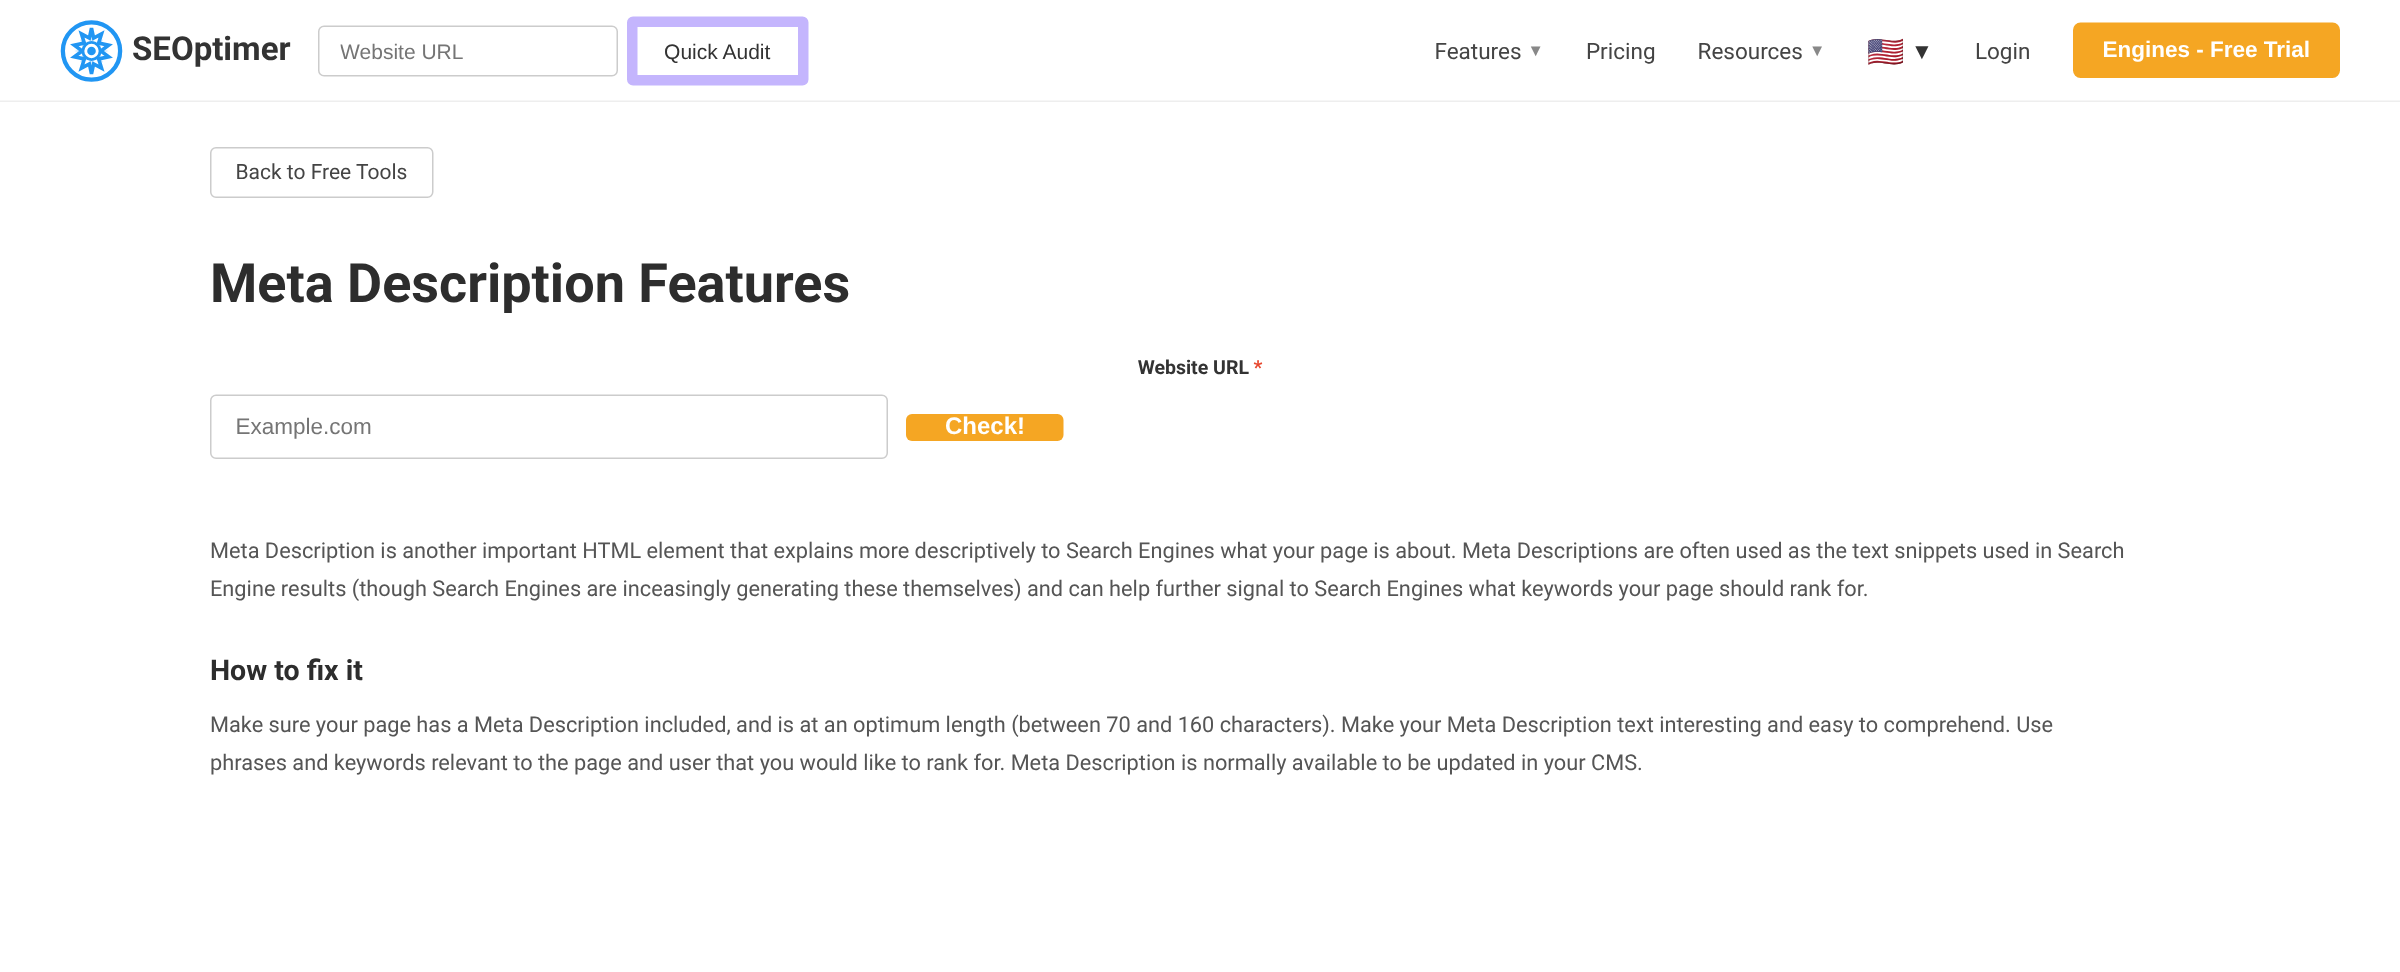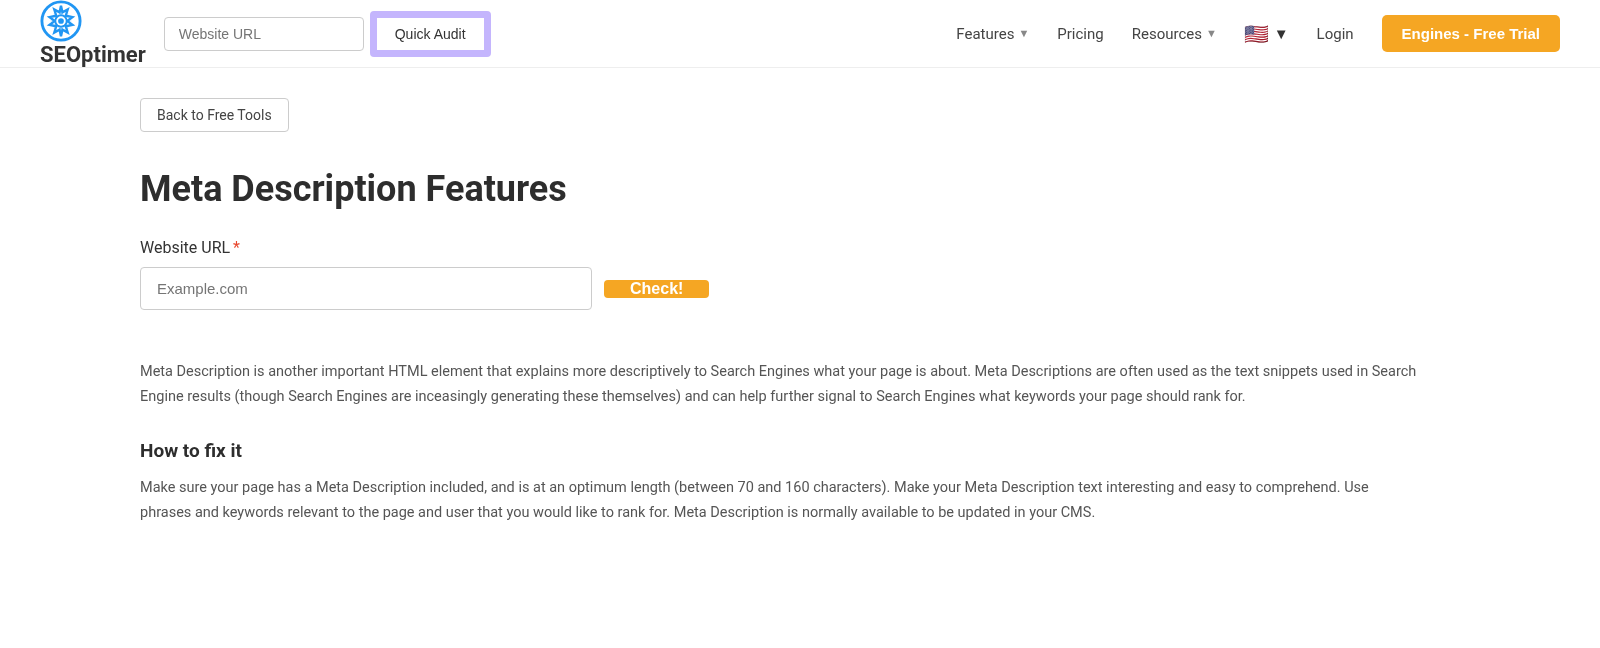--- a/index.html
+++ b/index.html
@@ -9,23 +9,23 @@
     .navbar {
       display: flex;
       align-items: center;
       padding: 0 40px;
       height: 68px;
       border-bottom: 1px solid #eee;
       background: #fff;
     }
     .navbar-brand {
       display: flex;
+      align-items: center;
       text-decoration: none;
       margin-right: 18px;
-      flex-direction: column;
     }
     .brand-logo-icon {
       width: 42px;
       height: 42px;
       margin-right: 6px;
     }
     .brand-name {
       font-size: 22px;
       font-weight: 700;
       color: #333;
@@ -114,25 +114,26 @@
     }
 
     .page-title {
       font-size: 36px;
       font-weight: 700;
       color: #2d2d2d;
       margin-bottom: 28px;
     }
 
     .form-label {
-      font-size: 16px;
-      font-weight: 400;
+      font-size: 13px;
+      font-weight: 700;
       color: #333;
       margin-bottom: 10px;
       display: block;
+      text-align: center;
     }
     .required-star {
       color: #e8472e;
       margin-left: 3px;
     }
 
     .form-row {
       display: flex;
       align-items: center;
       gap: 12px;

